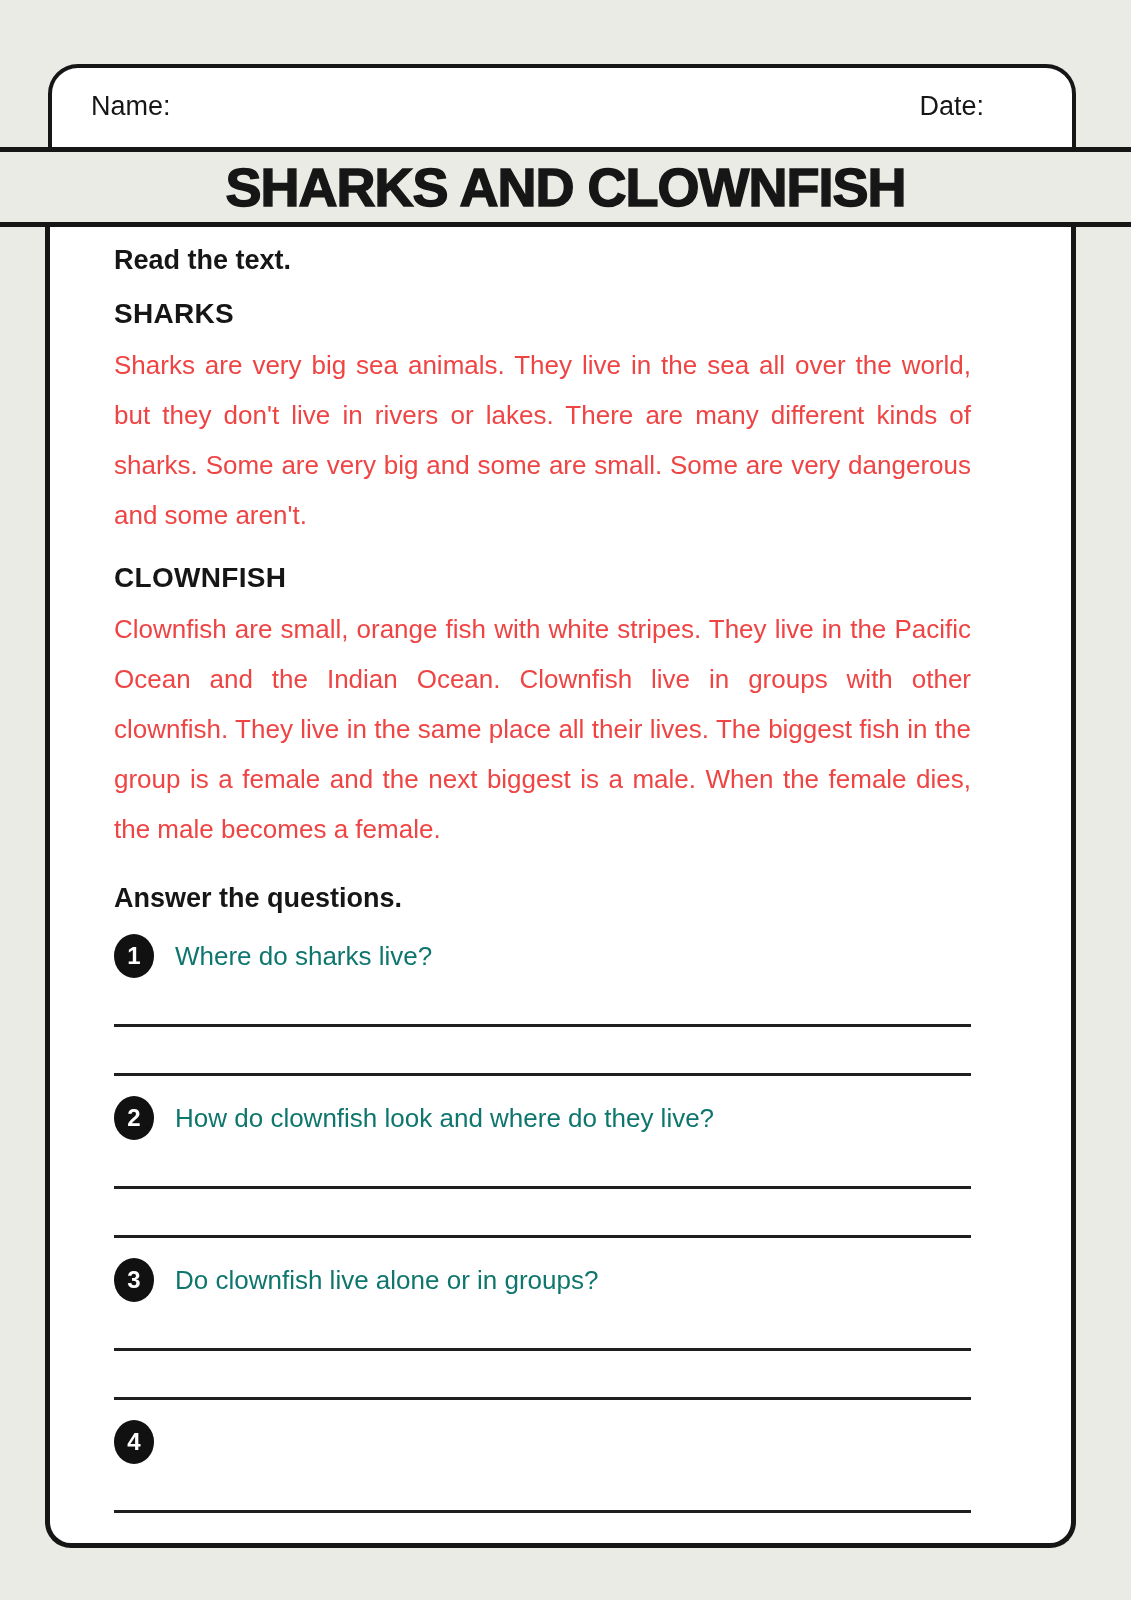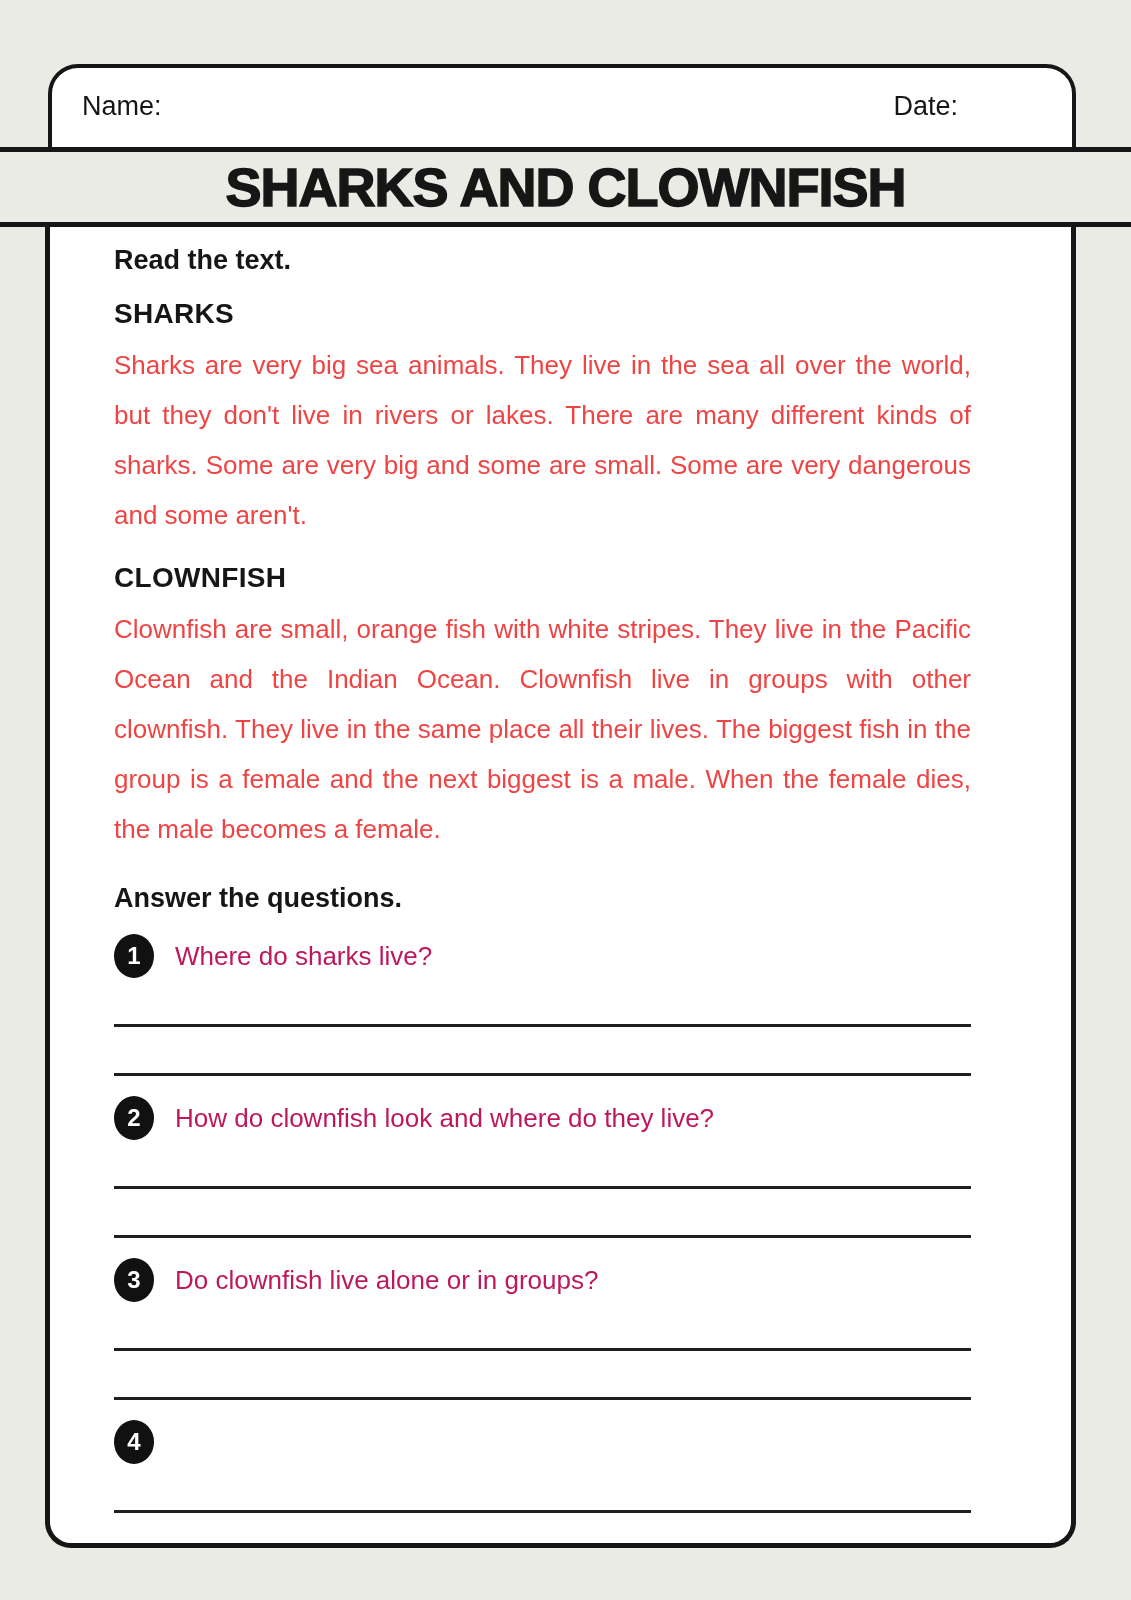--- a/index.html
+++ b/index.html
@@ -20,22 +20,22 @@
     background: #ffffff;
     border: 4px solid #161616;
     border-radius: 30px;
     z-index: 1;
   }
   .name-row {
     display: flex; align-items: flex-start;
     padding-top: 23px;
     font-size: 27px;
   }
-  .name-label { margin-left: 30px; }
-  .date-label { margin-left: auto; margin-right: 114px; }
+  .name-label { margin-left: 39px; }
+  .date-label { margin-left: auto; margin-right: 88px; }
 
   
   .title-band {
     position: absolute; left: 0; top: 147px;
     width: 1131px; height: 80px;
     box-sizing: border-box;
     background: #e9ebe4;
     border-top: 5px solid #161616;
     border-bottom: 5px solid #161616;
     display: flex; align-items: center; justify-content: center;
@@ -90,21 +90,21 @@
   }
   .q-circle {
     flex: 0 0 auto;
     width: 40px; height: 44px;
     border-radius: 50%;
     background: #111111;
     color: #ffffff;
     display: flex; align-items: center; justify-content: center;
     font-size: 24px; font-weight: bold;
   }
-  .q-text { font-size: 26px; color: #be185d; }
+  .q-text { font-size: 26px; color: #0f766e; }
   .answer-line {
     height: 46px;
     border-bottom: 3px solid #1f1f1f;
   }
 </style>
 </head>
 <body>
 
 <div>
 

